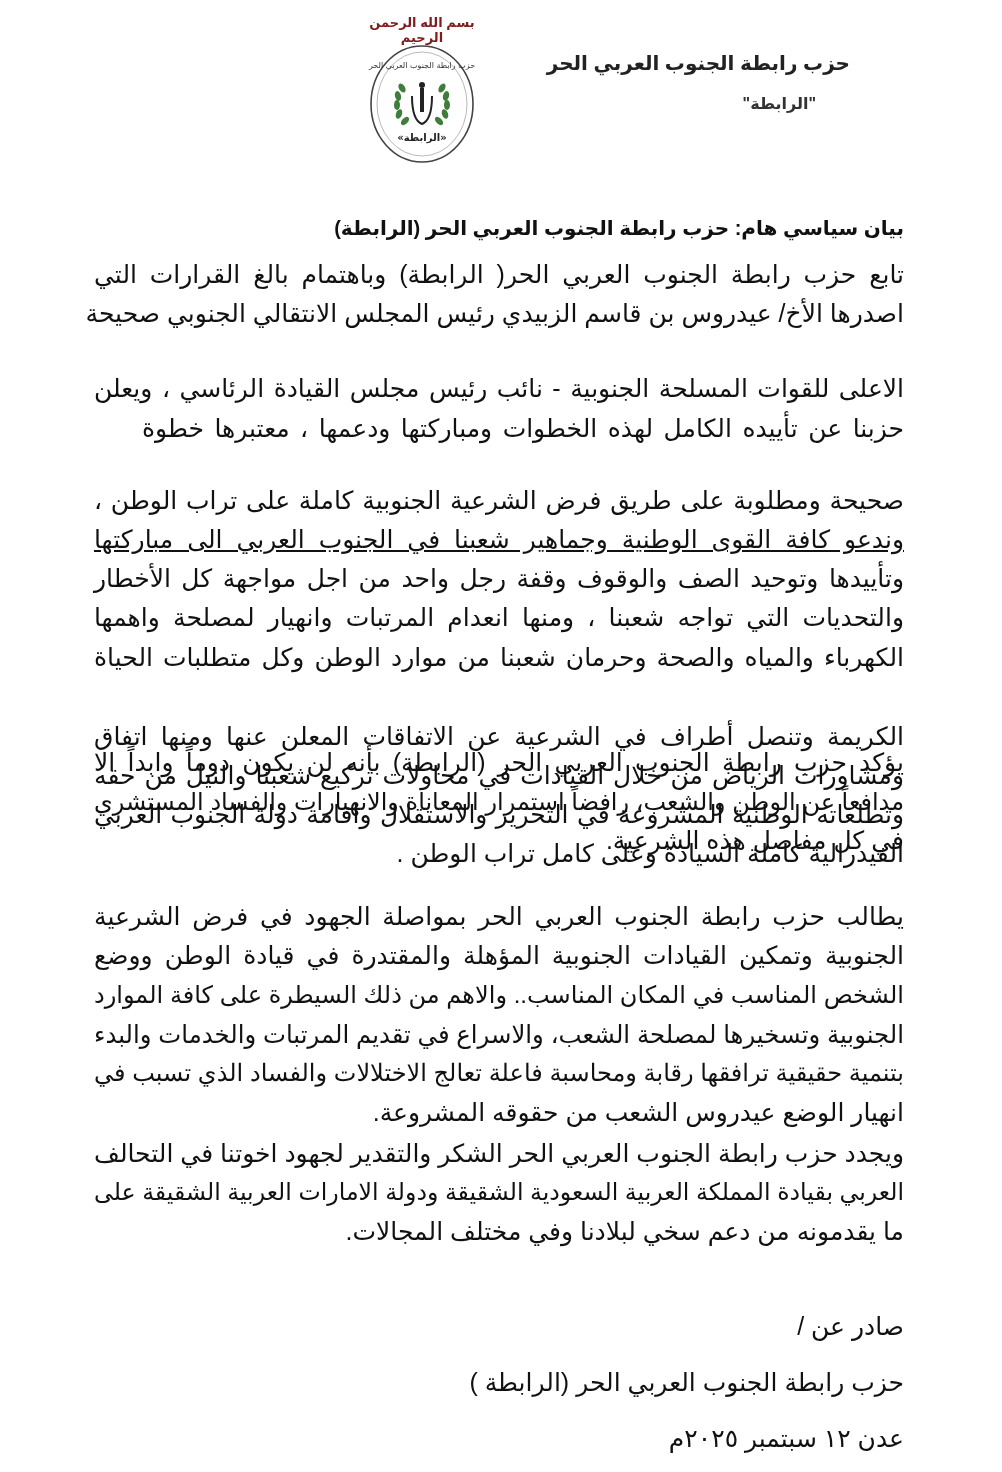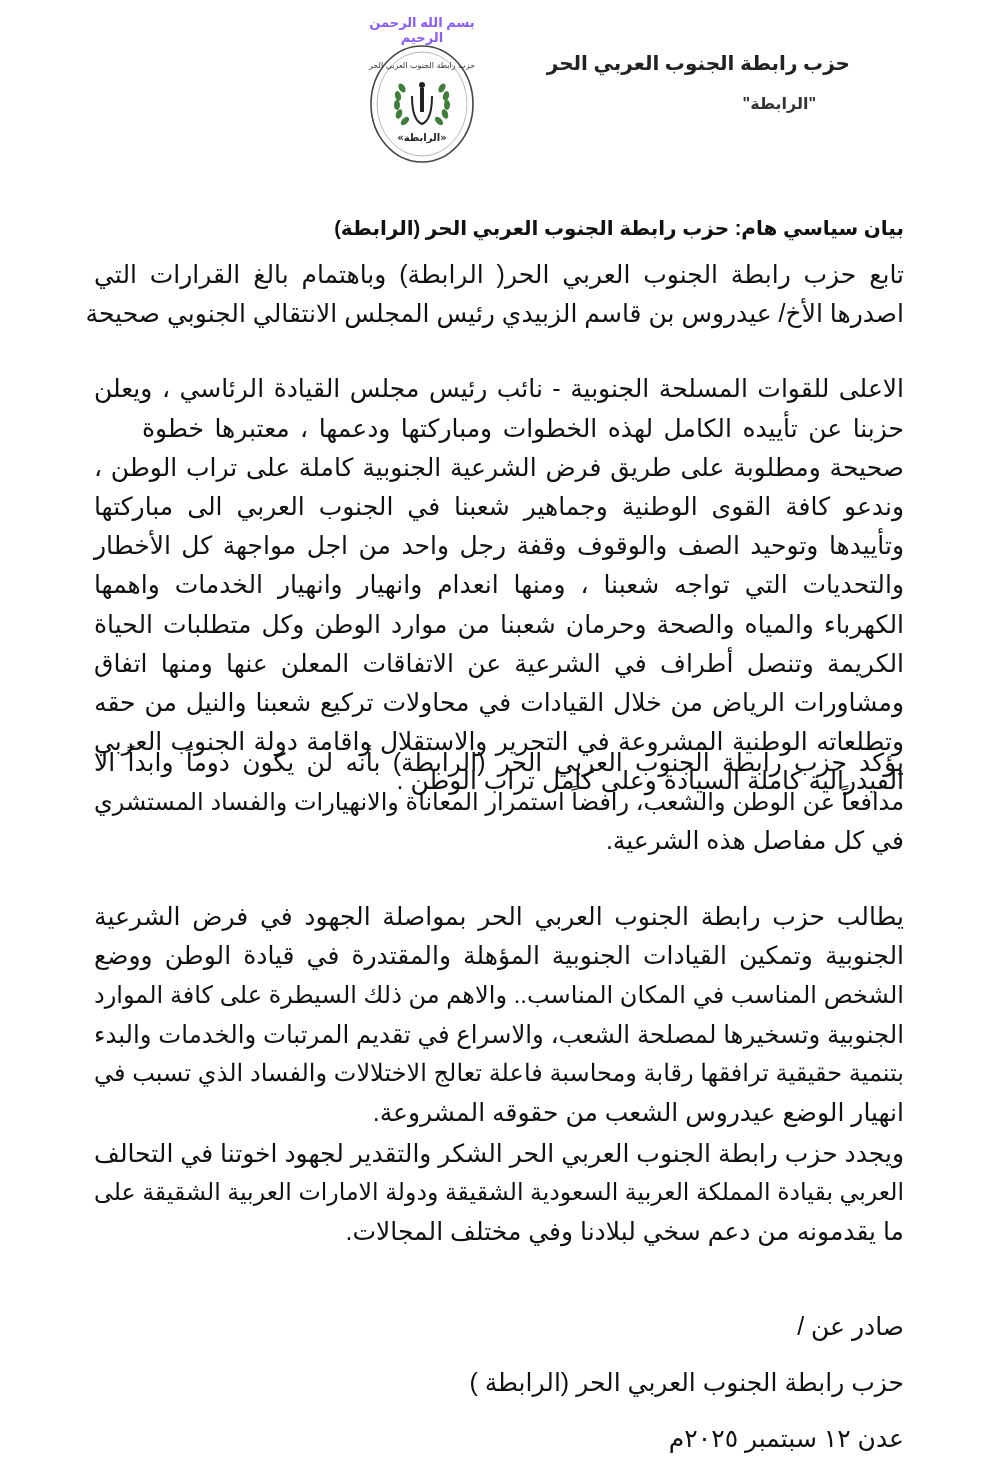--- a/index.html
+++ b/index.html
@@ -36,21 +36,21 @@
     }
     .basmala {
       position: absolute;
       left: 362px;
       top: 15px;
       width: 120px;
       text-align: center;
       direction: rtl;
       font-weight: bold;
       font-size: 13px;
-      color: #8b5cf6;
+      color: #7f1d1d;
       letter-spacing: -0.5px;
     }
     .seal {
       position: absolute;
       left: 368px;
       top: 38px;
       width: 108px;
       height: 130px;
     }
 
@@ -136,26 +136,26 @@
   <div class="letterhead-org">حزب رابطة الجنوب العربي الحر</div>
   <div class="letterhead-sub">"الرابطة"</div>
 
   <div class="doc-title">بيان سياسي هام: حزب رابطة الجنوب العربي الحر (الرابطة)</div>
 
   <div class="para" id="p1">
     <span class="line" style="white-space: nowrap;">تابع حزب رابطة الجنوب العربي الحر( الرابطة) وباهتمام بالغ القرارات التي</span>
     <span class="line" style="white-space: nowrap;">اصدرها الأخ/ عيدروس بن قاسم الزبيدي رئيس المجلس الانتقالي الجنوبي صحيحة</span>
     <span class="line" style="white-space: nowrap; margin-top: 36px;">الاعلى للقوات المسلحة الجنوبية - نائب رئيس مجلس القيادة الرئاسي ، ويعلن</span>
     <span class="line" style="white-space: nowrap; margin-left: 48px;">حزبنا عن تأييده الكامل لهذه الخطوات ومباركتها ودعمها ، معتبرها خطوة</span>
-    <span class="line" style="white-space: nowrap;">صحيحة ومطلوبة على طريق فرض الشرعية الجنوبية كاملة على تراب الوطن ،</span>
-    <span class="line" style="white-space: nowrap;">وندعو كافة القوى الوطنية وجماهير شعبنا في الجنوب العربي الى مباركتها</span>
+    <span class="line" style="white-space: nowrap; margin-top: 33px;">صحيحة ومطلوبة على طريق فرض الشرعية الجنوبية كاملة على تراب الوطن ،</span>
+    <span class="line" style="white-space: nowrap; text-decoration: underline;">وندعو كافة القوى الوطنية وجماهير شعبنا في الجنوب العربي الى مباركتها</span>
     <span class="line" style="white-space: nowrap;">وتأييدها وتوحيد الصف والوقوف وقفة رجل واحد من اجل مواجهة كل الأخطار</span>
-    <span class="line" style="white-space: nowrap;">والتحديات التي تواجه شعبنا ، ومنها انعدام وانهيار وانهيار الخدمات واهمها</span>
+    <span class="line" style="white-space: nowrap;">والتحديات التي تواجه شعبنا ، ومنها انعدام المرتبات وانهيار لمصلحة واهمها</span>
     <span class="line" style="white-space: nowrap;">الكهرباء والمياه والصحة وحرمان شعبنا من موارد الوطن وكل متطلبات الحياة</span>
-    <span class="line" style="white-space: nowrap;">الكريمة وتنصل أطراف في الشرعية عن الاتفاقات المعلن عنها ومنها اتفاق</span>
+    <span class="line" style="white-space: nowrap; margin-top: 40px;">الكريمة وتنصل أطراف في الشرعية عن الاتفاقات المعلن عنها ومنها اتفاق</span>
     <span class="line" style="white-space: nowrap;">ومشاورات الرياض من خلال القيادات في محاولات تركيع شعبنا والنيل من حقه</span>
     <span class="line" style="white-space: nowrap;">وتطلعاته الوطنية المشروعة في التحرير والاستقلال واقامة دولة الجنوب العربي</span>
     <span class="line last" style="white-space: nowrap;">الفيدرالية كاملة السيادة وعلى كامل تراب الوطن .</span>
   </div>
 
   <div class="para" id="p2">
     <span class="line" style="white-space: nowrap;">يؤكد حزب رابطة الجنوب العربي الحر (الرابطة) بأنه لن يكون دوماً وابداً الا</span>
     <span class="line" style="white-space: nowrap; font-size: 23.96px;">مدافعاً عن الوطن والشعب، رافضاً استمرار المعاناة والانهيارات والفساد المستشري</span>
     <span class="line last" style="white-space: nowrap;">في كل مفاصل هذه الشرعية.</span>
   </div>

